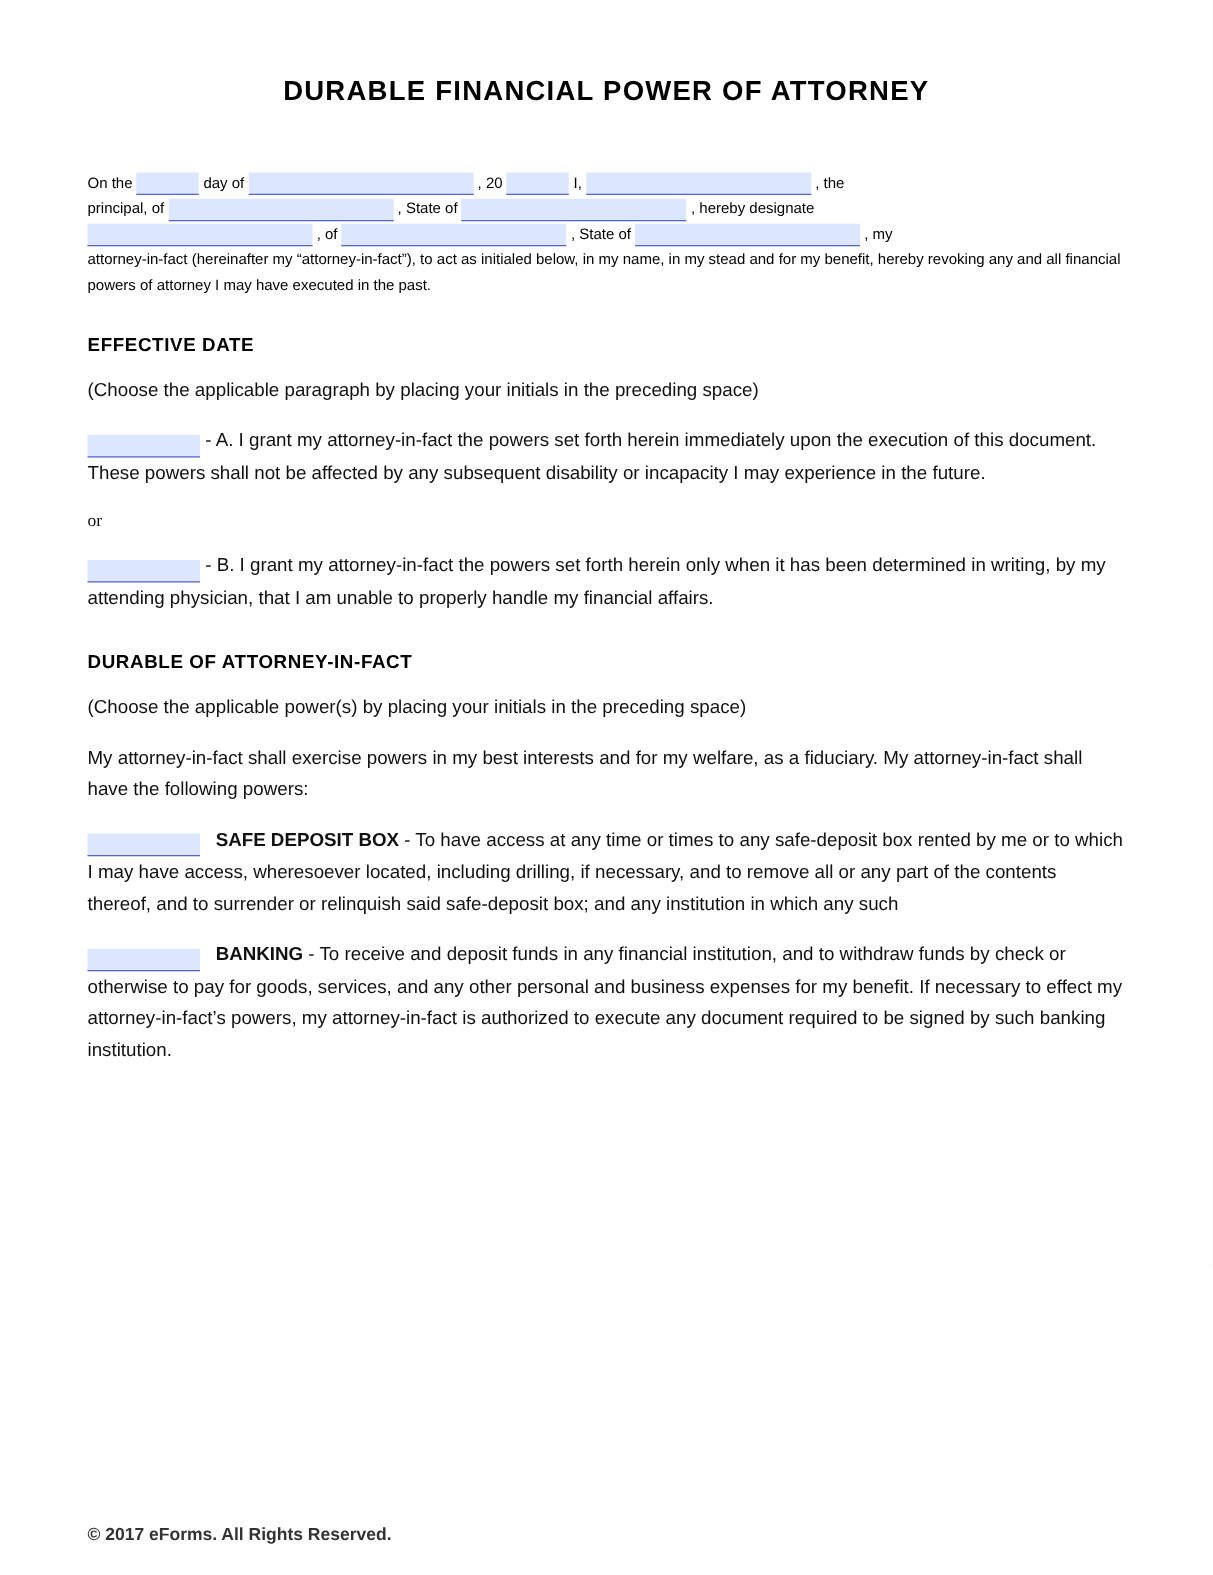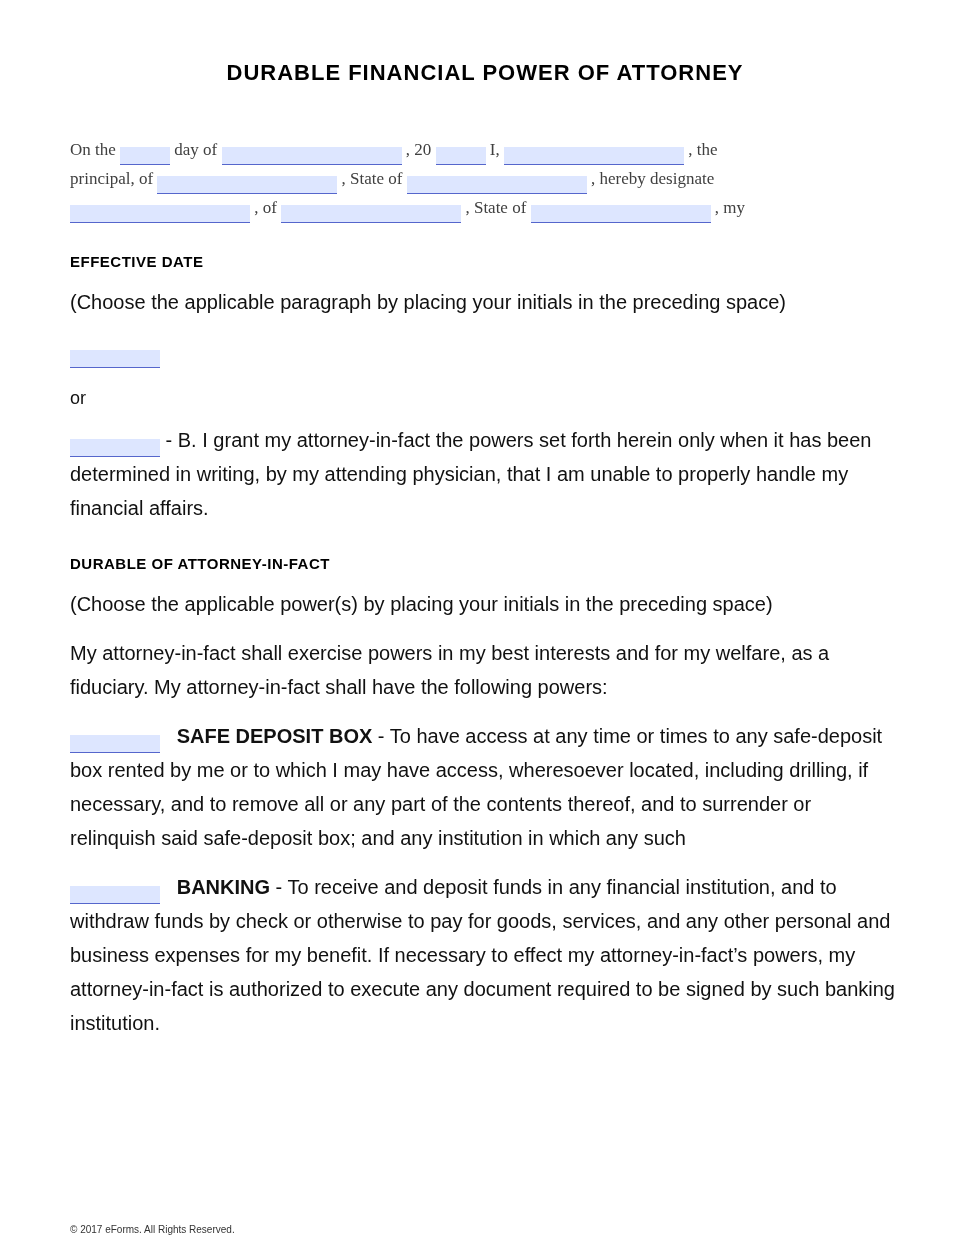--- a/index.html
+++ b/index.html
@@ -29,24 +29,24 @@
       text-align: center;
       font-size: 22px;
       font-weight: bold;
       letter-spacing: 1px;
       margin-bottom: 50px;
       margin-top: 10px;
       font-family: Arial, sans-serif;
     }
 
     .body-text {
-      font-size: 17px;
+      font-size: 12px;
       line-height: 1.7;
-      color: #404040;
-      font-family: Liberation Serif, serif;
+      color: #000000;
+      font-family: Liberation Sans, sans-serif;
     }
 
     .inline-field {
       display: inline-block;
       border-bottom: 1.5px solid #5566cc;
       background: #dde6ff;
       min-width: 80px;
       height: 18px;
       vertical-align: bottom;
     }
@@ -71,36 +71,38 @@
     .section-heading {
       text-align: left;
       font-weight: bold;
       font-size: 15px;
       margin: 30px 0 15px 0;
       letter-spacing: 0.5px;
     }
 
     .paragraph {
       margin-bottom: 15px;
-      font-size: 20px;
+      font-size: 15px;
       line-height: 1.7;
       color: #111;
     }
 
     .or-text {
       margin: 10px 0;
-      font-size: 18px;
+      font-size: 14px;
+      font-family: Liberation Serif, serif;
     }
 
     .footer {
       position: absolute;
       bottom: 25px;
       left: 70px;
-      font-size: 10px;
+      font-size: 14px;
       color: #333;
+      font-weight: bold;
     }
 
     .intro-block {
       margin-bottom: 30px;
     }
 
     .bold-label {
       font-weight: bold;
     }
   </style>
@@ -128,28 +130,30 @@
     <span class="inline-field inline-field-lg"></span>
     <span>, hereby designate</span>
     <br>
     <span class="inline-field inline-field-lg"></span>
     <span>, of </span>
     <span class="inline-field inline-field-lg"></span>
     <span>, State of </span>
     <span class="inline-field inline-field-lg"></span>
     <span>, my</span>
     <br>
+    <span>attorney-in-fact (hereinafter my “attorney-in-fact”), to act as initialed below, in my name, in my stead and for my benefit, hereby revoking any and all financial powers of attorney I may have executed in the past.</span>
   </div>
 
   <div class="section-heading">EFFECTIVE DATE</div>
 
   <div class="paragraph">(Choose the applicable paragraph by placing your initials in the preceding space)</div>
 
   <div class="paragraph">
     <span class="initials-field"></span>
+    <span>- A. I grant my attorney-in-fact the powers set forth herein immediately upon the execution of this document. These powers shall not be affected by any subsequent disability or incapacity I may experience in the future.</span>
   </div>
 
   <div class="or-text paragraph">or</div>
 
   <div class="paragraph">
     <span class="initials-field"></span>
     <span>- B. I grant my attorney-in-fact the powers set forth herein only when it has been determined in writing, by my attending physician, that I am unable to properly handle my financial affairs.</span>
   </div>
 
   <div class="section-heading">DURABLE OF ATTORNEY-IN-FACT</div>

